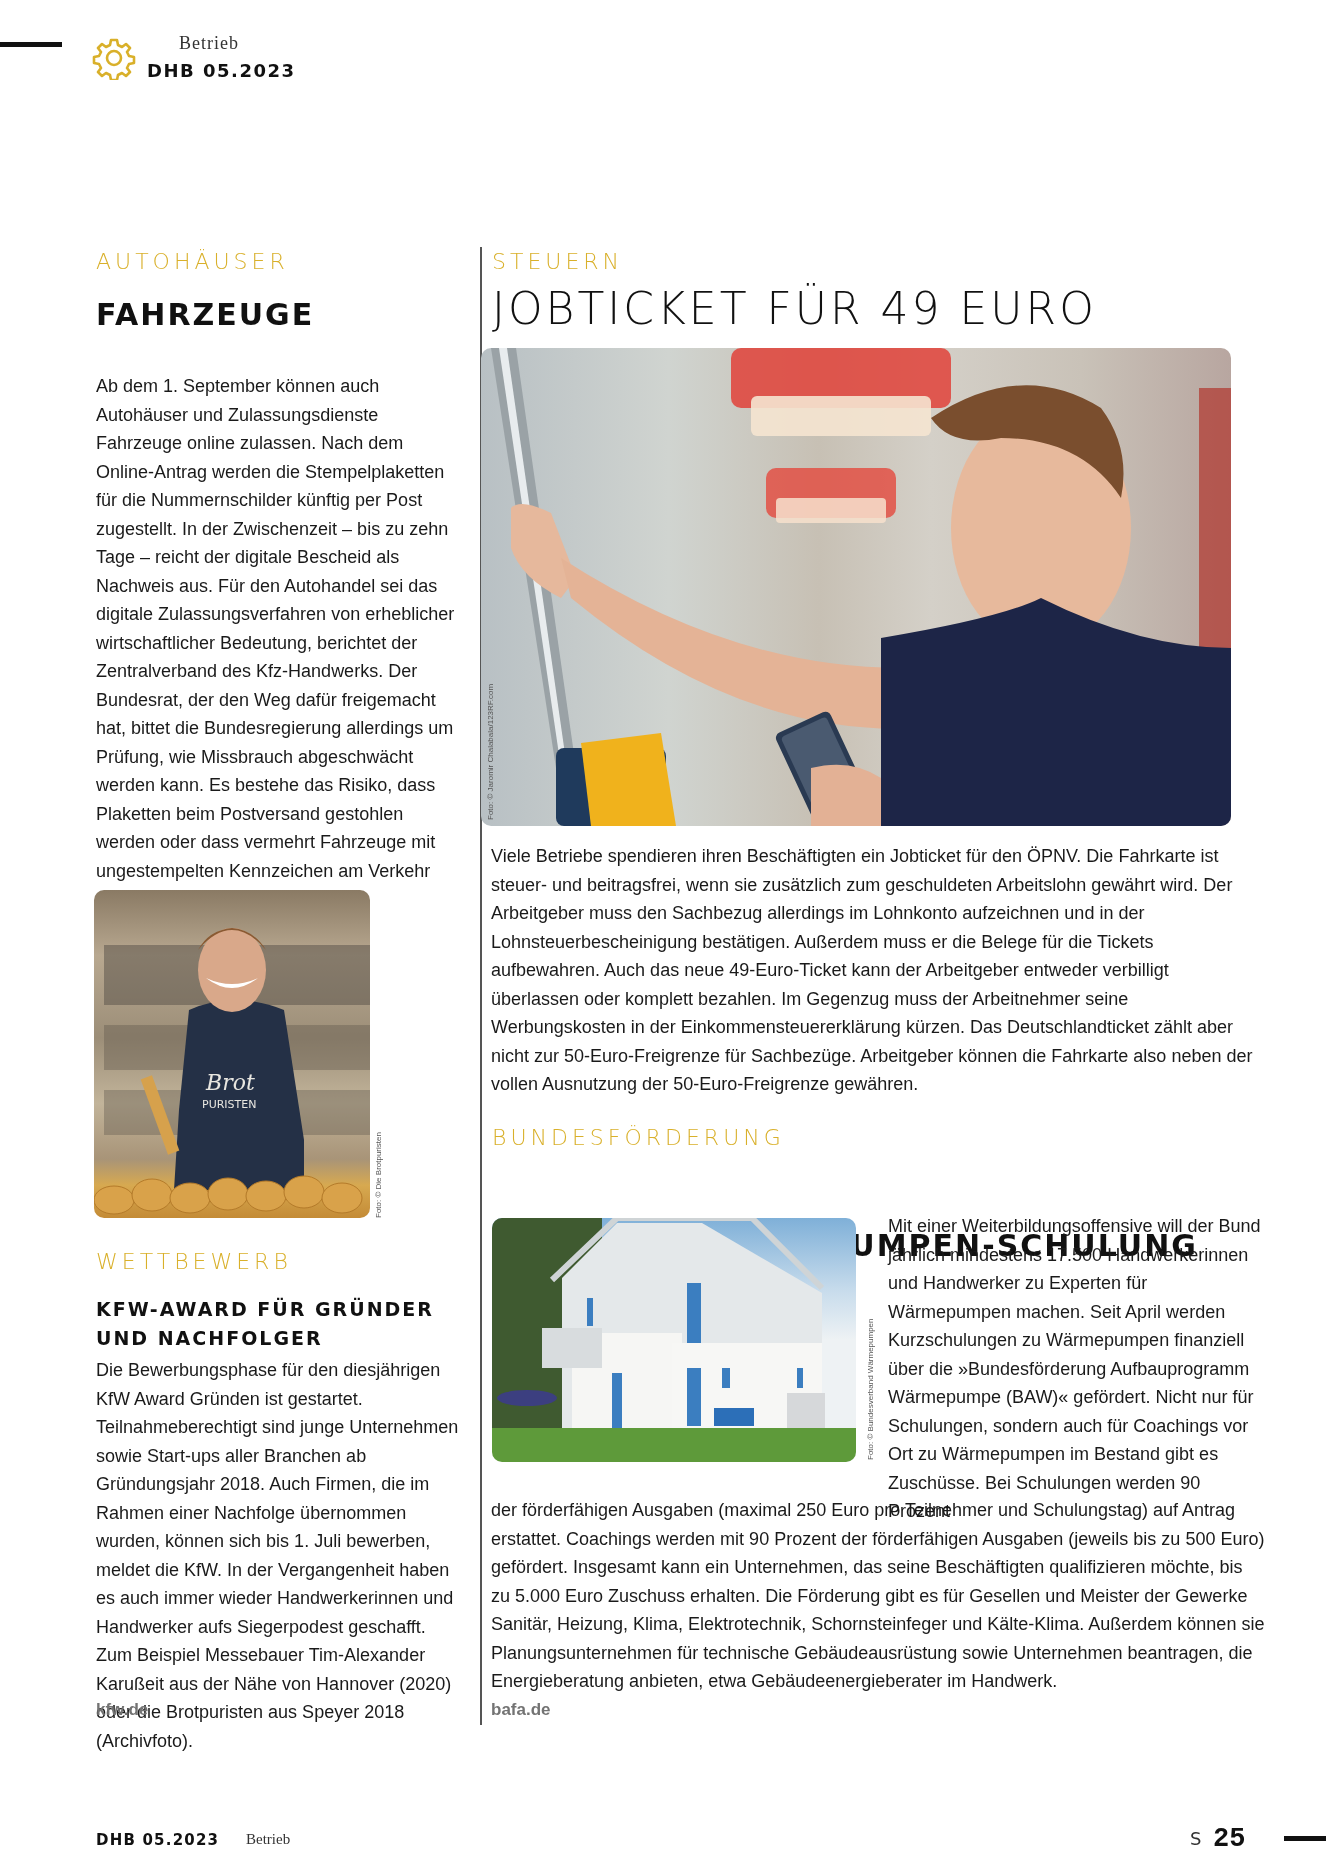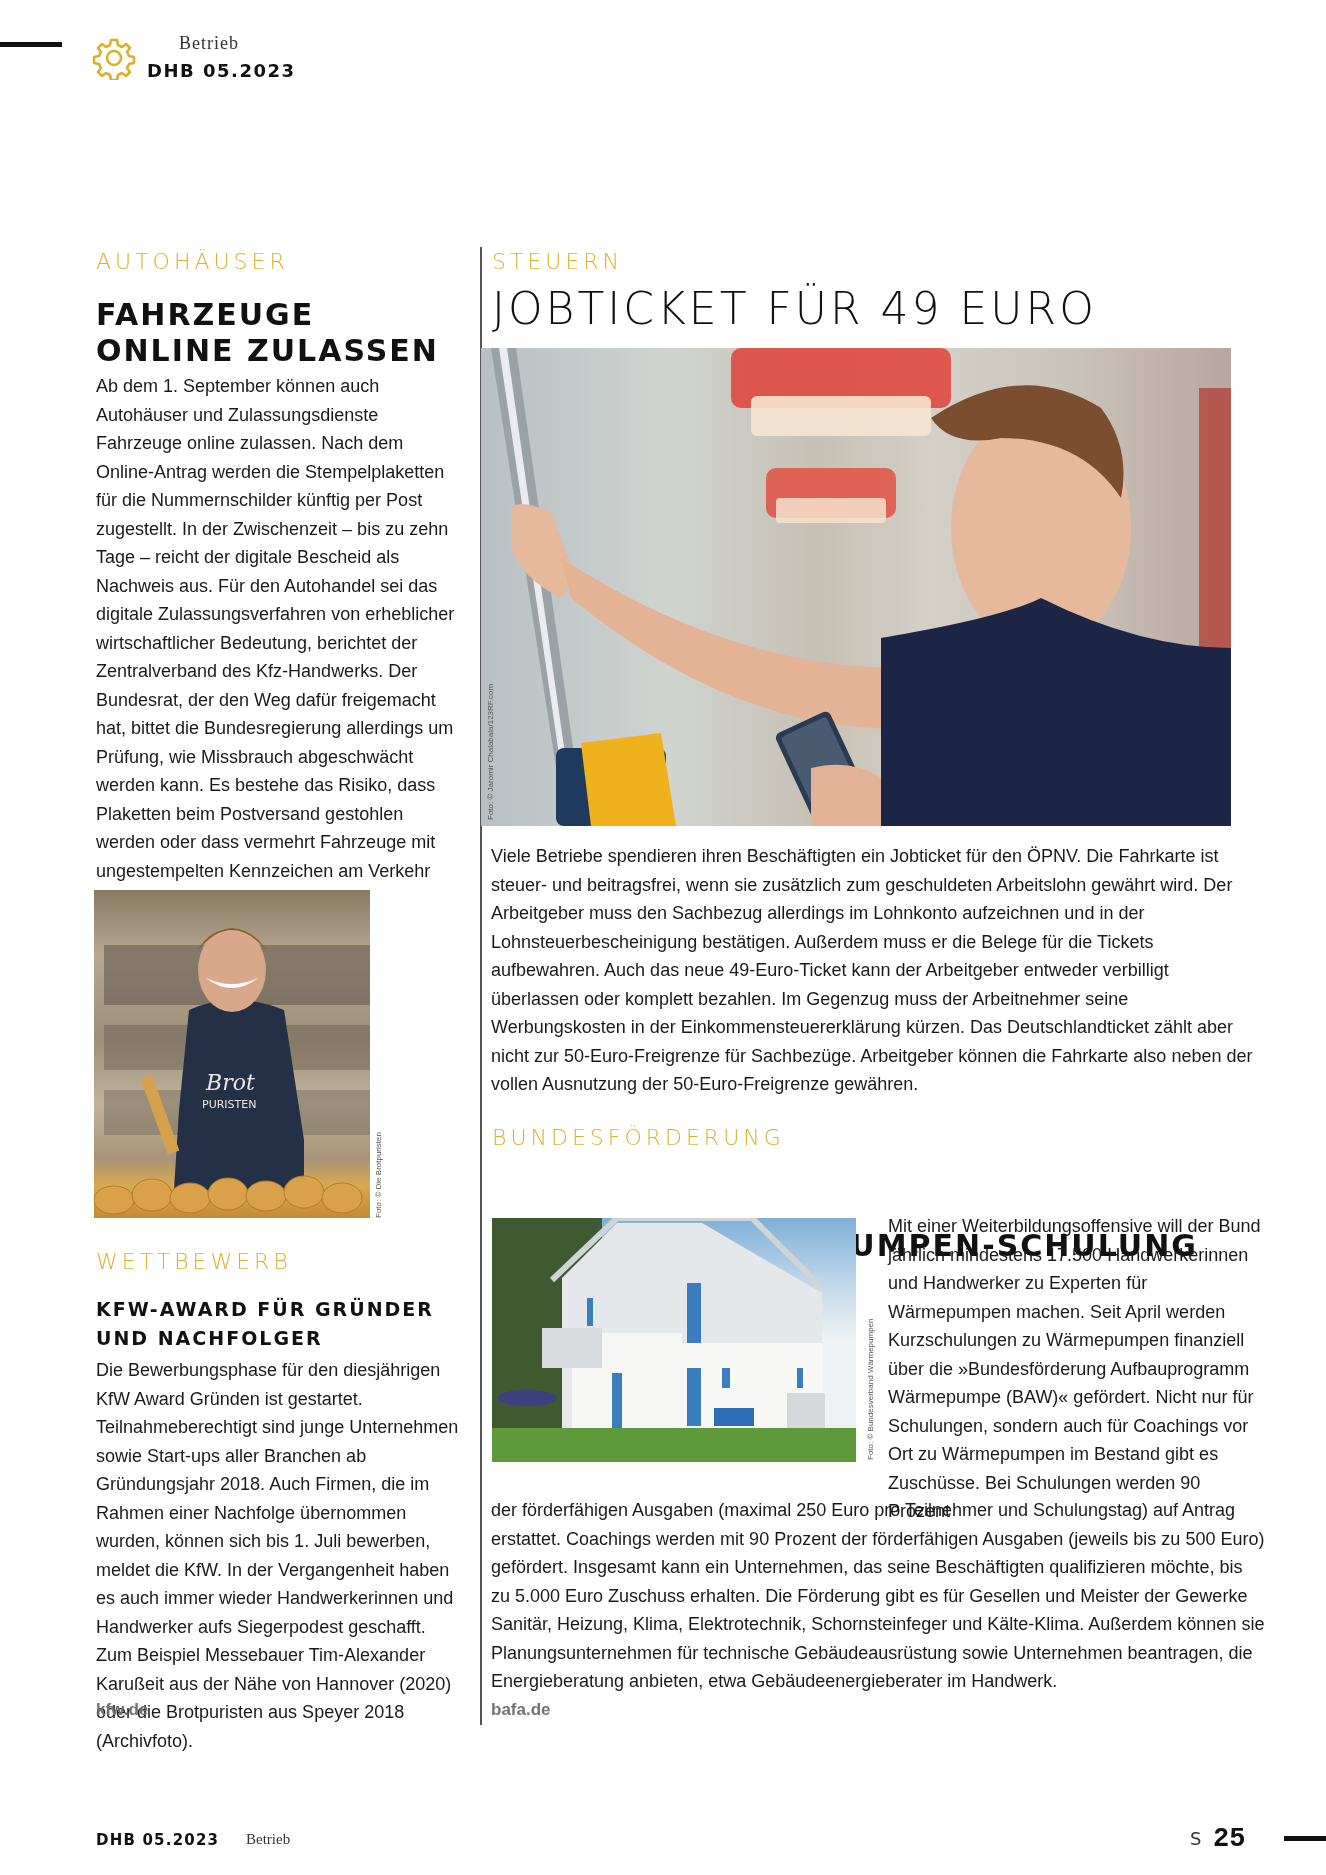--- a/index.html
+++ b/index.html
@@ -7,41 +7,40 @@
   .abs { position: absolute; }
   .rule-h { background: #111; height: 5px; }
   .mono { font-family: Liberation Serif, serif; margin-left: 32px; }
   .kicker { color: #d9b02a; font-family: "DejaVu Sans", sans-serif; font-weight: 300; letter-spacing: 4px; font-size: 22px; }
   .headline { font-family: "DejaVu Sans", sans-serif; font-weight: bold; letter-spacing: 2px; color: #111; line-height: 1.2; margin-top: 12px; }
   .body-text { font-family: "Liberation Sans", sans-serif; font-size: 18px; line-height: 28.5px; color: #1a1a1a; }
   .body-text p { margin: 0; }
   .link { font-family: "Liberation Sans", sans-serif; font-weight: bold; font-size: 17px; color: #737373; text-align: right; }
   .credit { font-family: "Liberation Sans", sans-serif; font-size: 8px; color: #555; transform: rotate(-90deg); transform-origin: left top; white-space: nowrap; }
   .vline { background: #555; width: 1.5px; }
-  .photo { overflow: hidden; }
+  .photo { overflow: hidden; border-radius: 10px; }
 </style>
 </head>
 <body>
 
 <div class="abs rule-h" style="left:0; top:42px; width:62px;"></div>
 <div class="abs" style="left:92px; top:36px; width:44px; height:44px;">
   <svg width="44" height="44" viewBox="0 0 44 44">
     <g fill="none" stroke="#d9b02a" stroke-width="2.6" stroke-linejoin="round">
       <path d="M19 4 h6 l1 5 l4 2 l4 -3 l4 4 l-3 4 l2 4 l5 1 v6 l-5 1 l-2 4 l3 4 l-4 4 l-4 -3 l-4 2 l-1 5 h-6 l-1 -5 l-4 -2 l-4 3 l-4 -4 l3 -4 l-2 -4 l-5 -1 v-6 l5 -1 l2 -4 l-3 -4 l4 -4 l4 3 l4 -2 z"></path>
       <circle cx="22" cy="22" r="7"></circle>
     </g>
   </svg>
 </div>
 <div class="abs mono" style="left:147px; top:33px; font-size:18px; color:#333; letter-spacing:1px;">Betrieb</div>
 <div class="abs" style="left:147px; top:60px; font-size:18px; font-weight:bold; font-family:'DejaVu Sans', sans-serif; letter-spacing:1.5px; color:#111;">DHB 05.2023</div>
 
 <div class="abs kicker" style="left:96px; top:249px;">AUTOHÄUSER</div>
 <div class="abs headline" style="left:96px; top:285px; font-size:30px;">
   <div>FAHRZEUGE</div>
-  <div>ONLINE ZULASSEN</div>
 </div>
 <div class="abs body-text" style="left:96px; top:372px; width:370px; text-align:left; hyphens:auto;">
   <p>Ab dem 1. September können auch Autohäuser und Zulassungsdienste Fahrzeuge online zulassen. Nach dem Online-Antrag werden die Stempelplaketten für die Nummernschilder künftig per Post zugestellt. In der Zwischenzeit – bis zu zehn Tage – reicht der digitale Bescheid als Nachweis aus. Für den Autohandel sei das digitale Zulassungsverfahren von erheblicher wirtschaftlicher Bedeutung, berichtet der Zentralverband des Kfz-Handwerks. Der Bundesrat, der den Weg dafür freigemacht hat, bittet die Bundesregierung allerdings um Prüfung, wie Missbrauch abgeschwächt werden kann. Es bestehe das Risiko, dass Plaketten beim Postversand gestohlen werden oder dass vermehrt Fahrzeuge mit ungestempelten Kennzeichen am Verkehr teilnehmen könnten.</p>
 </div>
 
 <div class="abs photo" style="left:94px; top:890px; width:276px; height:328px; background: linear-gradient(180deg,#8a7a64 0%,#b8a890 20%,#9c8e78 45%,#c2b49a 65%,#a89478 82%,#d7a950 90%,#c48b36 100%);">
   <svg width="276" height="328" viewBox="0 0 276 328">
     <rect x="10" y="55" width="266" height="60" fill="#5c554c" opacity="0.55"></rect>
     <rect x="10" y="135" width="266" height="45" fill="#6d6456" opacity="0.5"></rect>
     <rect x="10" y="200" width="266" height="45" fill="#6d6456" opacity="0.45"></rect>

